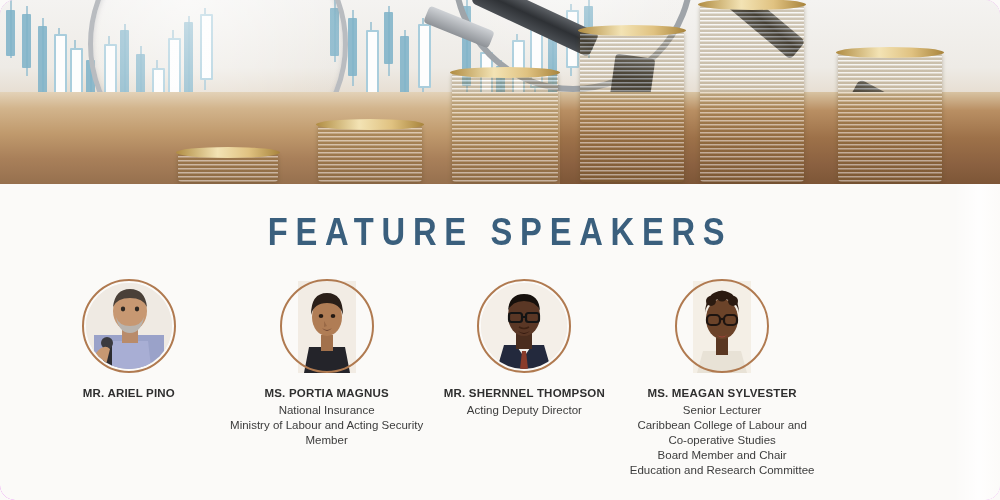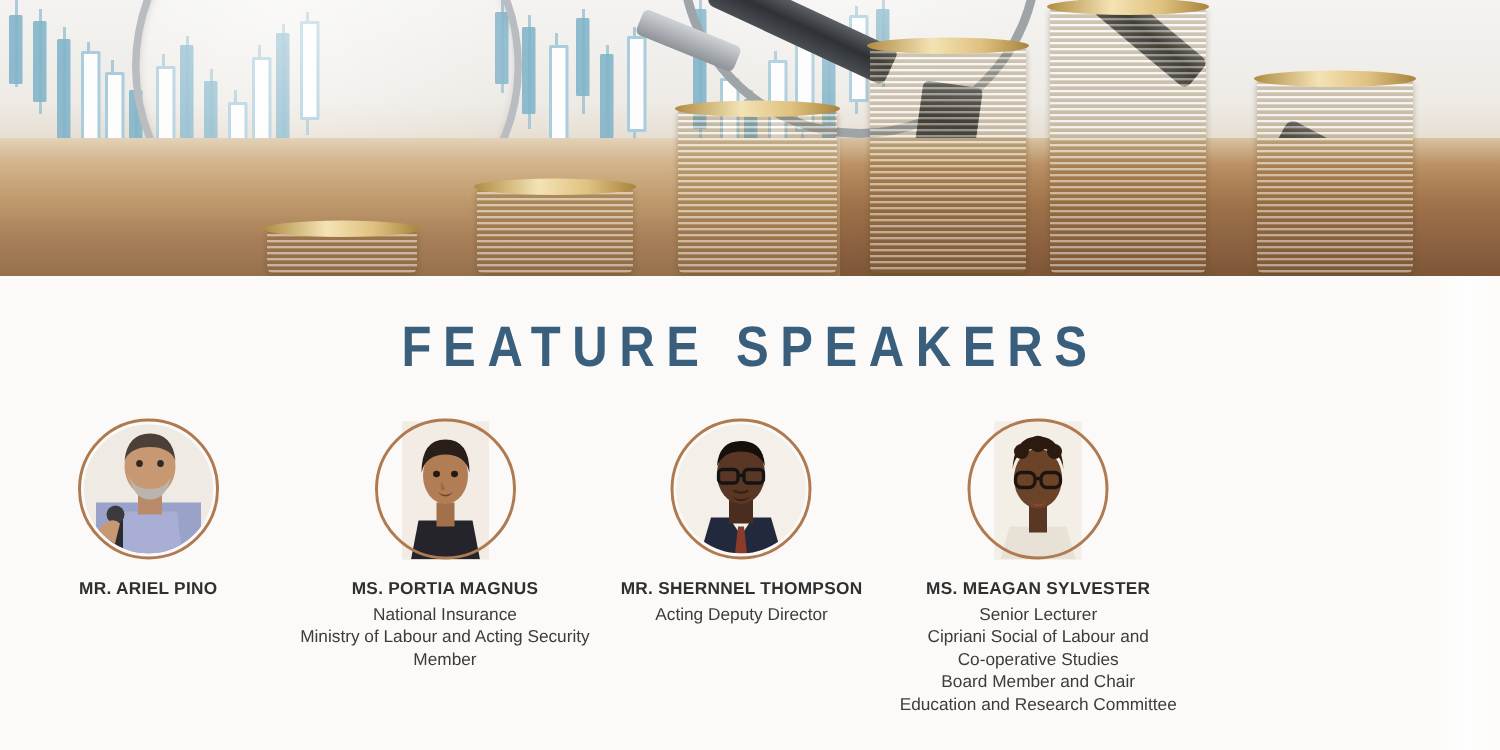--- a/index.html
+++ b/index.html
@@ -13,20 +13,21 @@
     overflow: hidden;
     background: #fbfaf8;
     font-family: "Liberation Sans", sans-serif;
   }
   .poster {
     position: relative;
     width: 1000px;
     height: 500px;
     overflow: hidden;
     background: #d946ef;
+    border-radius: 15px;
   }
 
   
   .banner {
     position: absolute;
     left: 0;
     top: 0;
     width: 1000px;
     height: 184px;
     overflow: hidden;
@@ -176,20 +177,21 @@
   }
 
   .speakers {
     position: absolute;
     left: 0;
     top: 95px;
     width: 791px;
     display: flex;
     justify-content: space-between;
     align-items: flex-start;
+    padding-left: 30px;
   }
   .speaker {
     width: 245px;
     text-align: center;
     position: relative;
   }
 
   .portrait-wrap {
     position: relative;
     width: 94px;
@@ -438,21 +440,21 @@
               <rect x="14" y="34" width="13" height="10" rx="4" fill="none" stroke="#1d1410" stroke-width="2.2"></rect>
               <rect x="31" y="34" width="13" height="10" rx="4" fill="none" stroke="#1d1410" stroke-width="2.2"></rect>
               <line x1="27" y1="38" x2="31" y2="38" stroke="#1d1410" stroke-width="2.2"></line>
               <path d="M23 53 q6 5 12 0 q-6 7 -12 0 Z" fill="#9c4438"></path>
             </svg>
           </div>
         </div>
         <div class="sp-name">MS. MEAGAN SYLVESTER</div>
         <div class="sp-lines">
           <div>Senior Lecturer</div>
-          <div>Cipriani Social of Labour and</div>
+          <div>Caribbean College of Labour and</div>
           <div>Co-operative Studies</div>
           <div>Board Member and Chair</div>
           <div>Education and Research Committee</div>
         </div>
       </div>
 
     </div>
 
     <div class="content-sheen"></div>
   </div>

